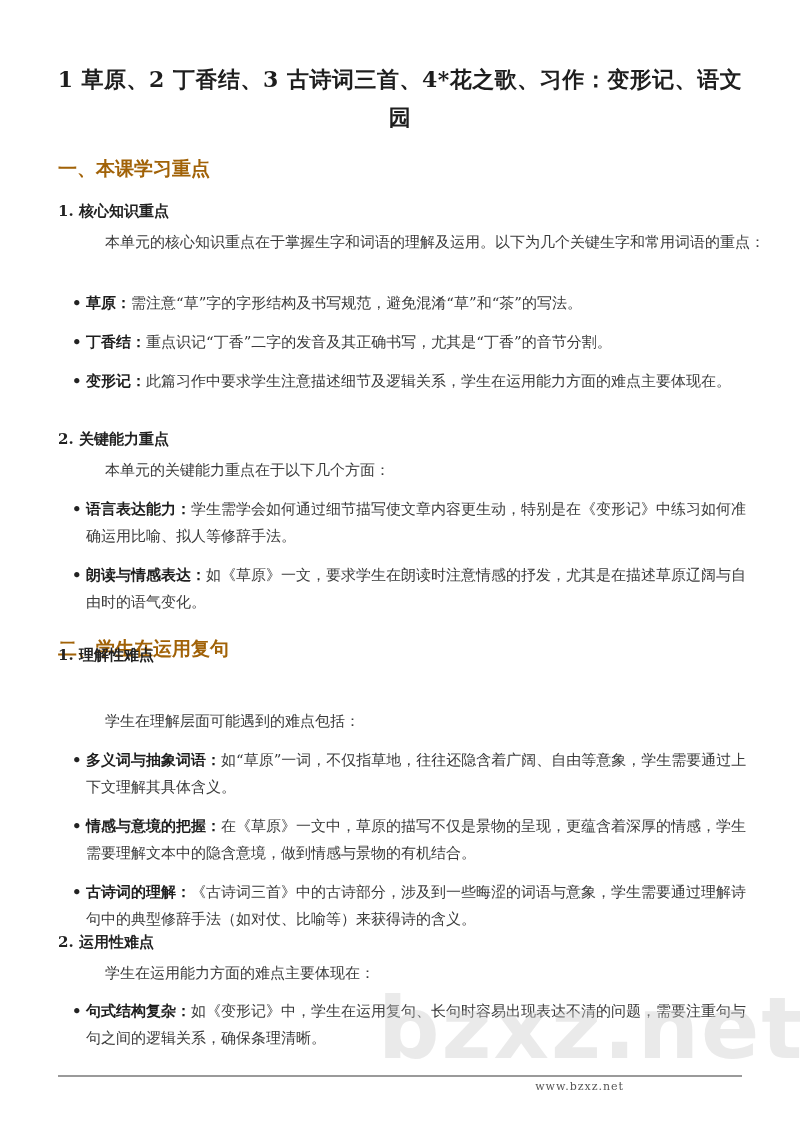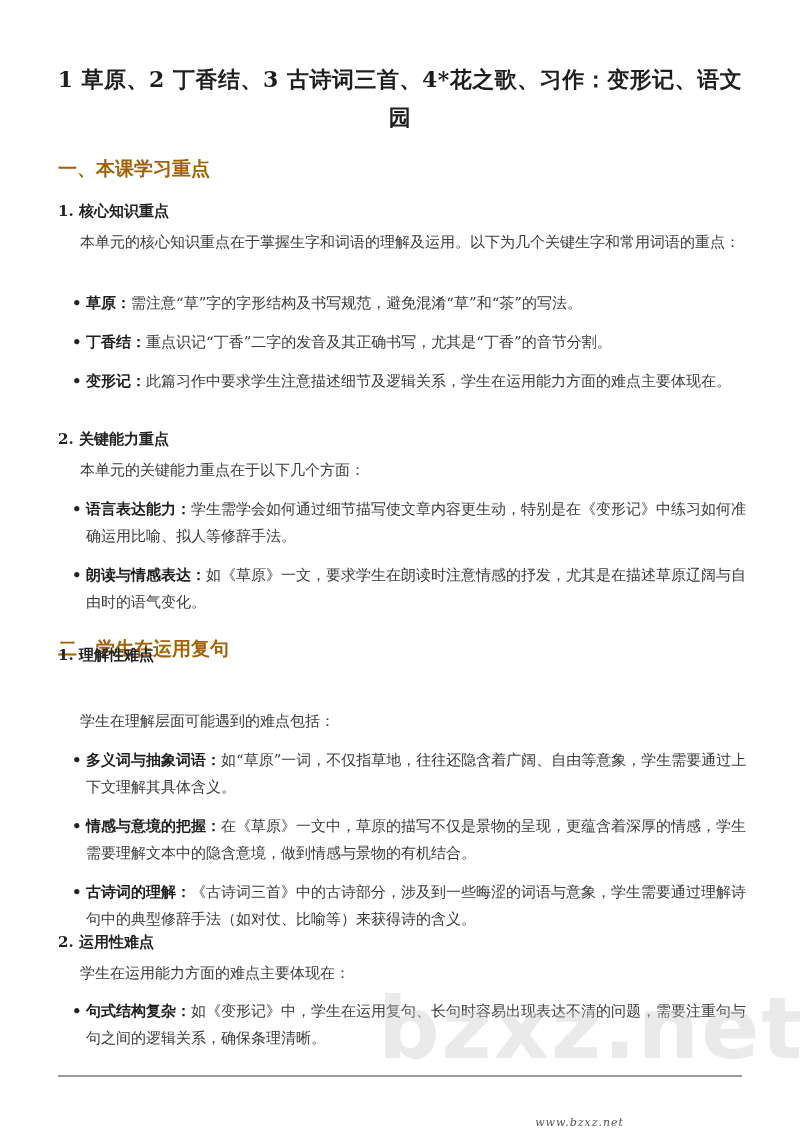--- a/index.html
+++ b/index.html
@@ -44,21 +44,21 @@
     .h2 {
       position: absolute;
       left: 58px;
       font-size: 15px;
       font-weight: bold;
       color: #222;
       margin: 0;
     }
     .para {
       position: absolute;
-      left: 50px;
+      left: 75px;
       width: 690px;
       font-size: 15px;
       line-height: 27px;
       color: #3a3a3a;
       text-indent: 30px;
       margin: 0;
     }
     .bullets {
       position: absolute;
       left: 72px;
@@ -92,25 +92,23 @@
       top: 1075px;
       width: 684px;
       height: 0;
       border-top: 2px solid #9a9a9a;
     }
     .footer-url {
       position: absolute;
       right: 60px;
       top: 1080px;
       font-family: "DejaVu Serif", "Liberation Serif", serif;
-      font-style: italic;
       font-size: 11px;
       color: #555;
       letter-spacing: 1px;
-      margin-top: 36px;
     }
     .watermark {
       position: absolute;
       left: 378px;
       top: 985px;
       font-family: "DejaVu Sans", "Liberation Sans", sans-serif;
       font-weight: bold;
       font-size: 86px;
       line-height: 86px;
       color: rgba(200, 200, 200, 0.38);

